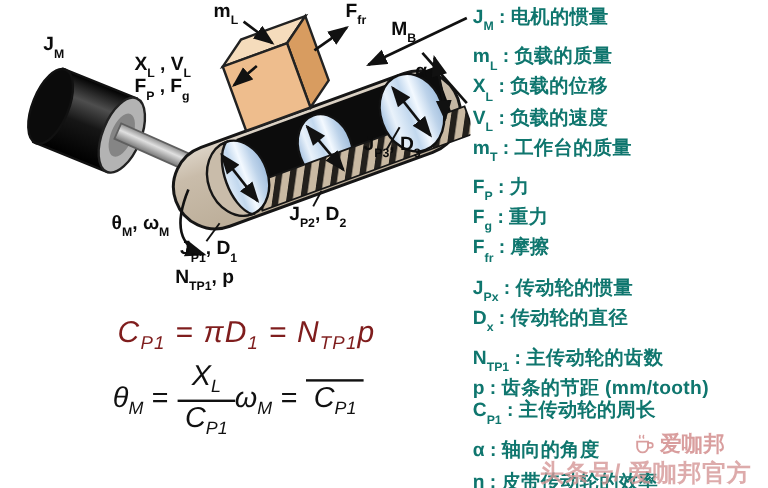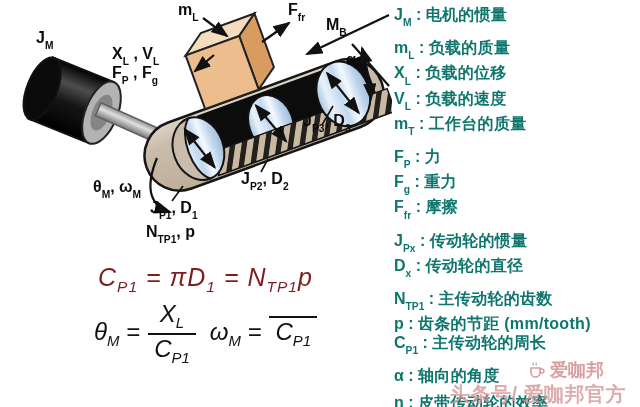--- a/index.html
+++ b/index.html
@@ -6,21 +6,21 @@
   body { width:640px; height:407px; font-family:"Liberation Sans", sans-serif; }
   .stage { position:relative; width:640px; height:407px; background:#ffffff; overflow:hidden; }
 
   
   .dlabel { position:absolute; font-weight:bold; font-size:16px; color:#0c0c0c; white-space:nowrap; line-height:1; }
   .dlabel sub { font-size:64%; font-weight:bold; position:relative; top:2px; }
 
   
   .formula1 { position:absolute; left:98px; top:263px; font-style:italic; font-size:25px; color:#7f1d1d; letter-spacing:1px; }
   .formula1 sub, .formula-row sub { font-style:italic; font-size:62%; }
-  .formula-row { position:absolute; left:94px; top:300px; display:flex; align-items:center; gap:14px; font-style:italic; font-size:24px; color:#111; }
+  .formula-row { position:absolute; left:94px; top:300px; display:flex; align-items:center; font-style:italic; font-size:24px; color:#111; }
   .fgroup { display:flex; align-items:center; gap:8px; }
   .frac { display:inline-flex; flex-direction:column; align-items:center; line-height:1.15; }
   .frac .num { padding:0 8px 1px; }
   .frac .den { border-top:2px solid #111; padding:0 6px 0; }
 
   
   .legend { position:absolute; left:394px; top:5px; width:246px; margin:0; padding:0; }
   .legend li { list-style:none; font-size:16px; line-height:19px; color:#0f766e; white-space:nowrap; font-weight:bold; }
   .legend li.gap { margin-top:8px; }
   .legend .sym { font-weight:bold; }

